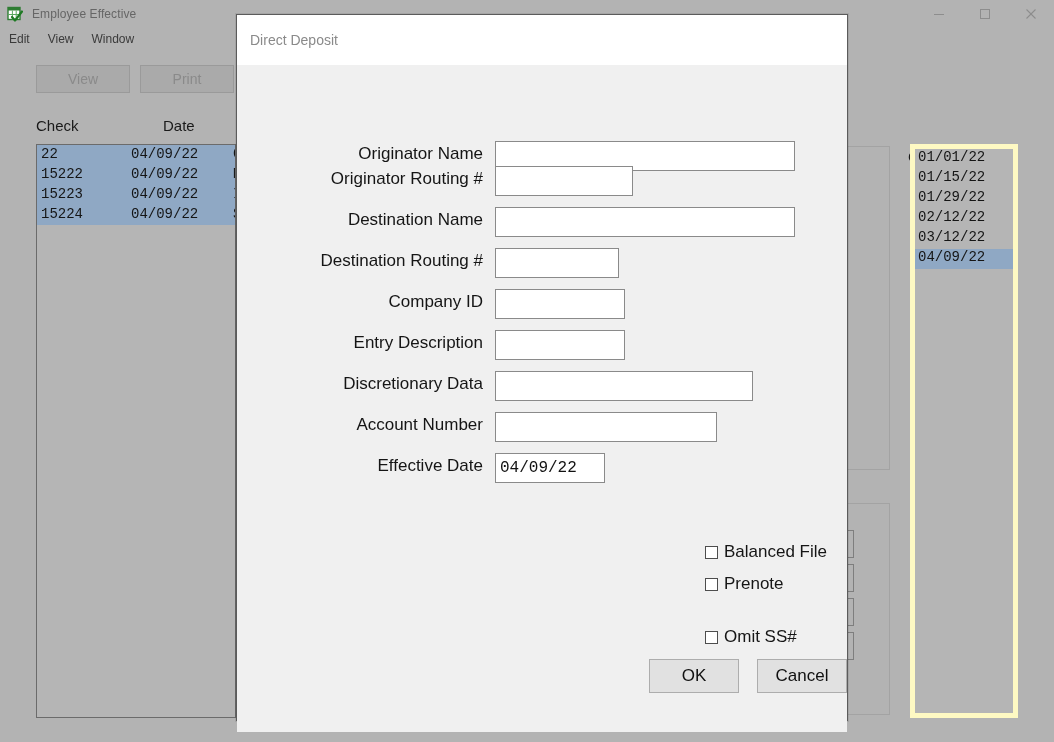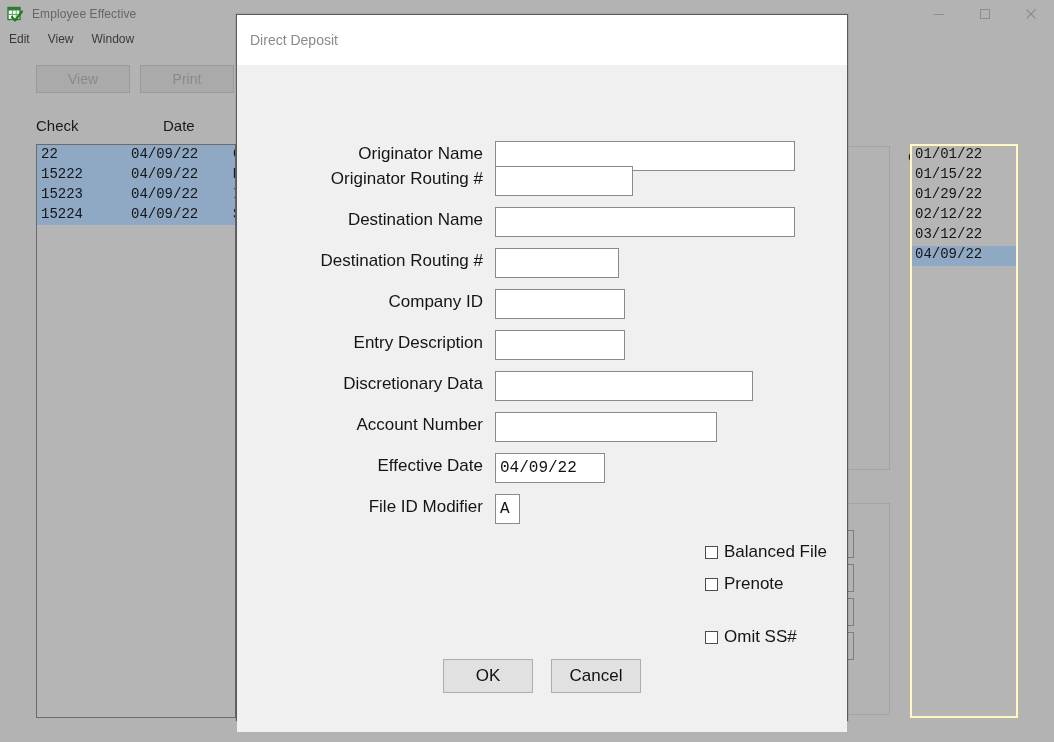--- a/index.html
+++ b/index.html
@@ -140,21 +140,21 @@
     color: #1a1a1a;
     white-space: nowrap;
     margin-top: 31px;
   }
   #dates-list {
     position: absolute;
     left: 910px; top: 144px;
     width: 108px;
     height: 574px;
     background: #b5b5b5;
-    border: 2px solid #fef9c3;
+    border: 5px solid #fef9c3;
     box-sizing: border-box;
     overflow: hidden;
   }
   .date-row {
     height: 20px;
     font-family: "Liberation Mono", monospace;
     font-size: 14px;
     color: #151515;
     padding-left: 3px;
     white-space: nowrap;
@@ -275,21 +275,21 @@
     font-size: 17px;
     color: #151515;
     white-space: nowrap;
   }
 
   #dialog-buttons {
     position: absolute;
     left: 0; top: 594px;
     width: 100%;
     display: flex;
-    justify-content: center;
+    justify-content: flex-end;
     gap: 18px;
   }
   .dlg-btn {
     width: 90px;
     height: 34px;
     background: #e1e1e1;
     border: 1px solid #adadad;
     font-size: 17px;
     color: #111;
     display: flex;
@@ -440,24 +440,20 @@
     <div class="form-row" style="top:347px">
       <span class="form-label">Account Number</span>
       <div class="form-input" style="width:222px"></div>
     </div>
 
     <div class="form-row" style="top:388px">
       <span class="form-label">Effective Date</span>
       <div class="form-input" style="width:110px">04/09/22</div>
     </div>
 
-    <div class="form-row" style="top:429px">
-      <span class="form-label">File ID Modifier</span>
-      <div class="form-input" style="width:25px">A</div>
-    </div>
 
     <div class="checkbox-row" style="top:475px">
       <span class="checkbox-box"></span>
       <span class="checkbox-label">Balanced File</span>
     </div>
     <div class="checkbox-row" style="top:507px">
       <span class="checkbox-box"></span>
       <span class="checkbox-label">Prenote</span>
     </div>
     <div class="checkbox-row" style="top:560px">

